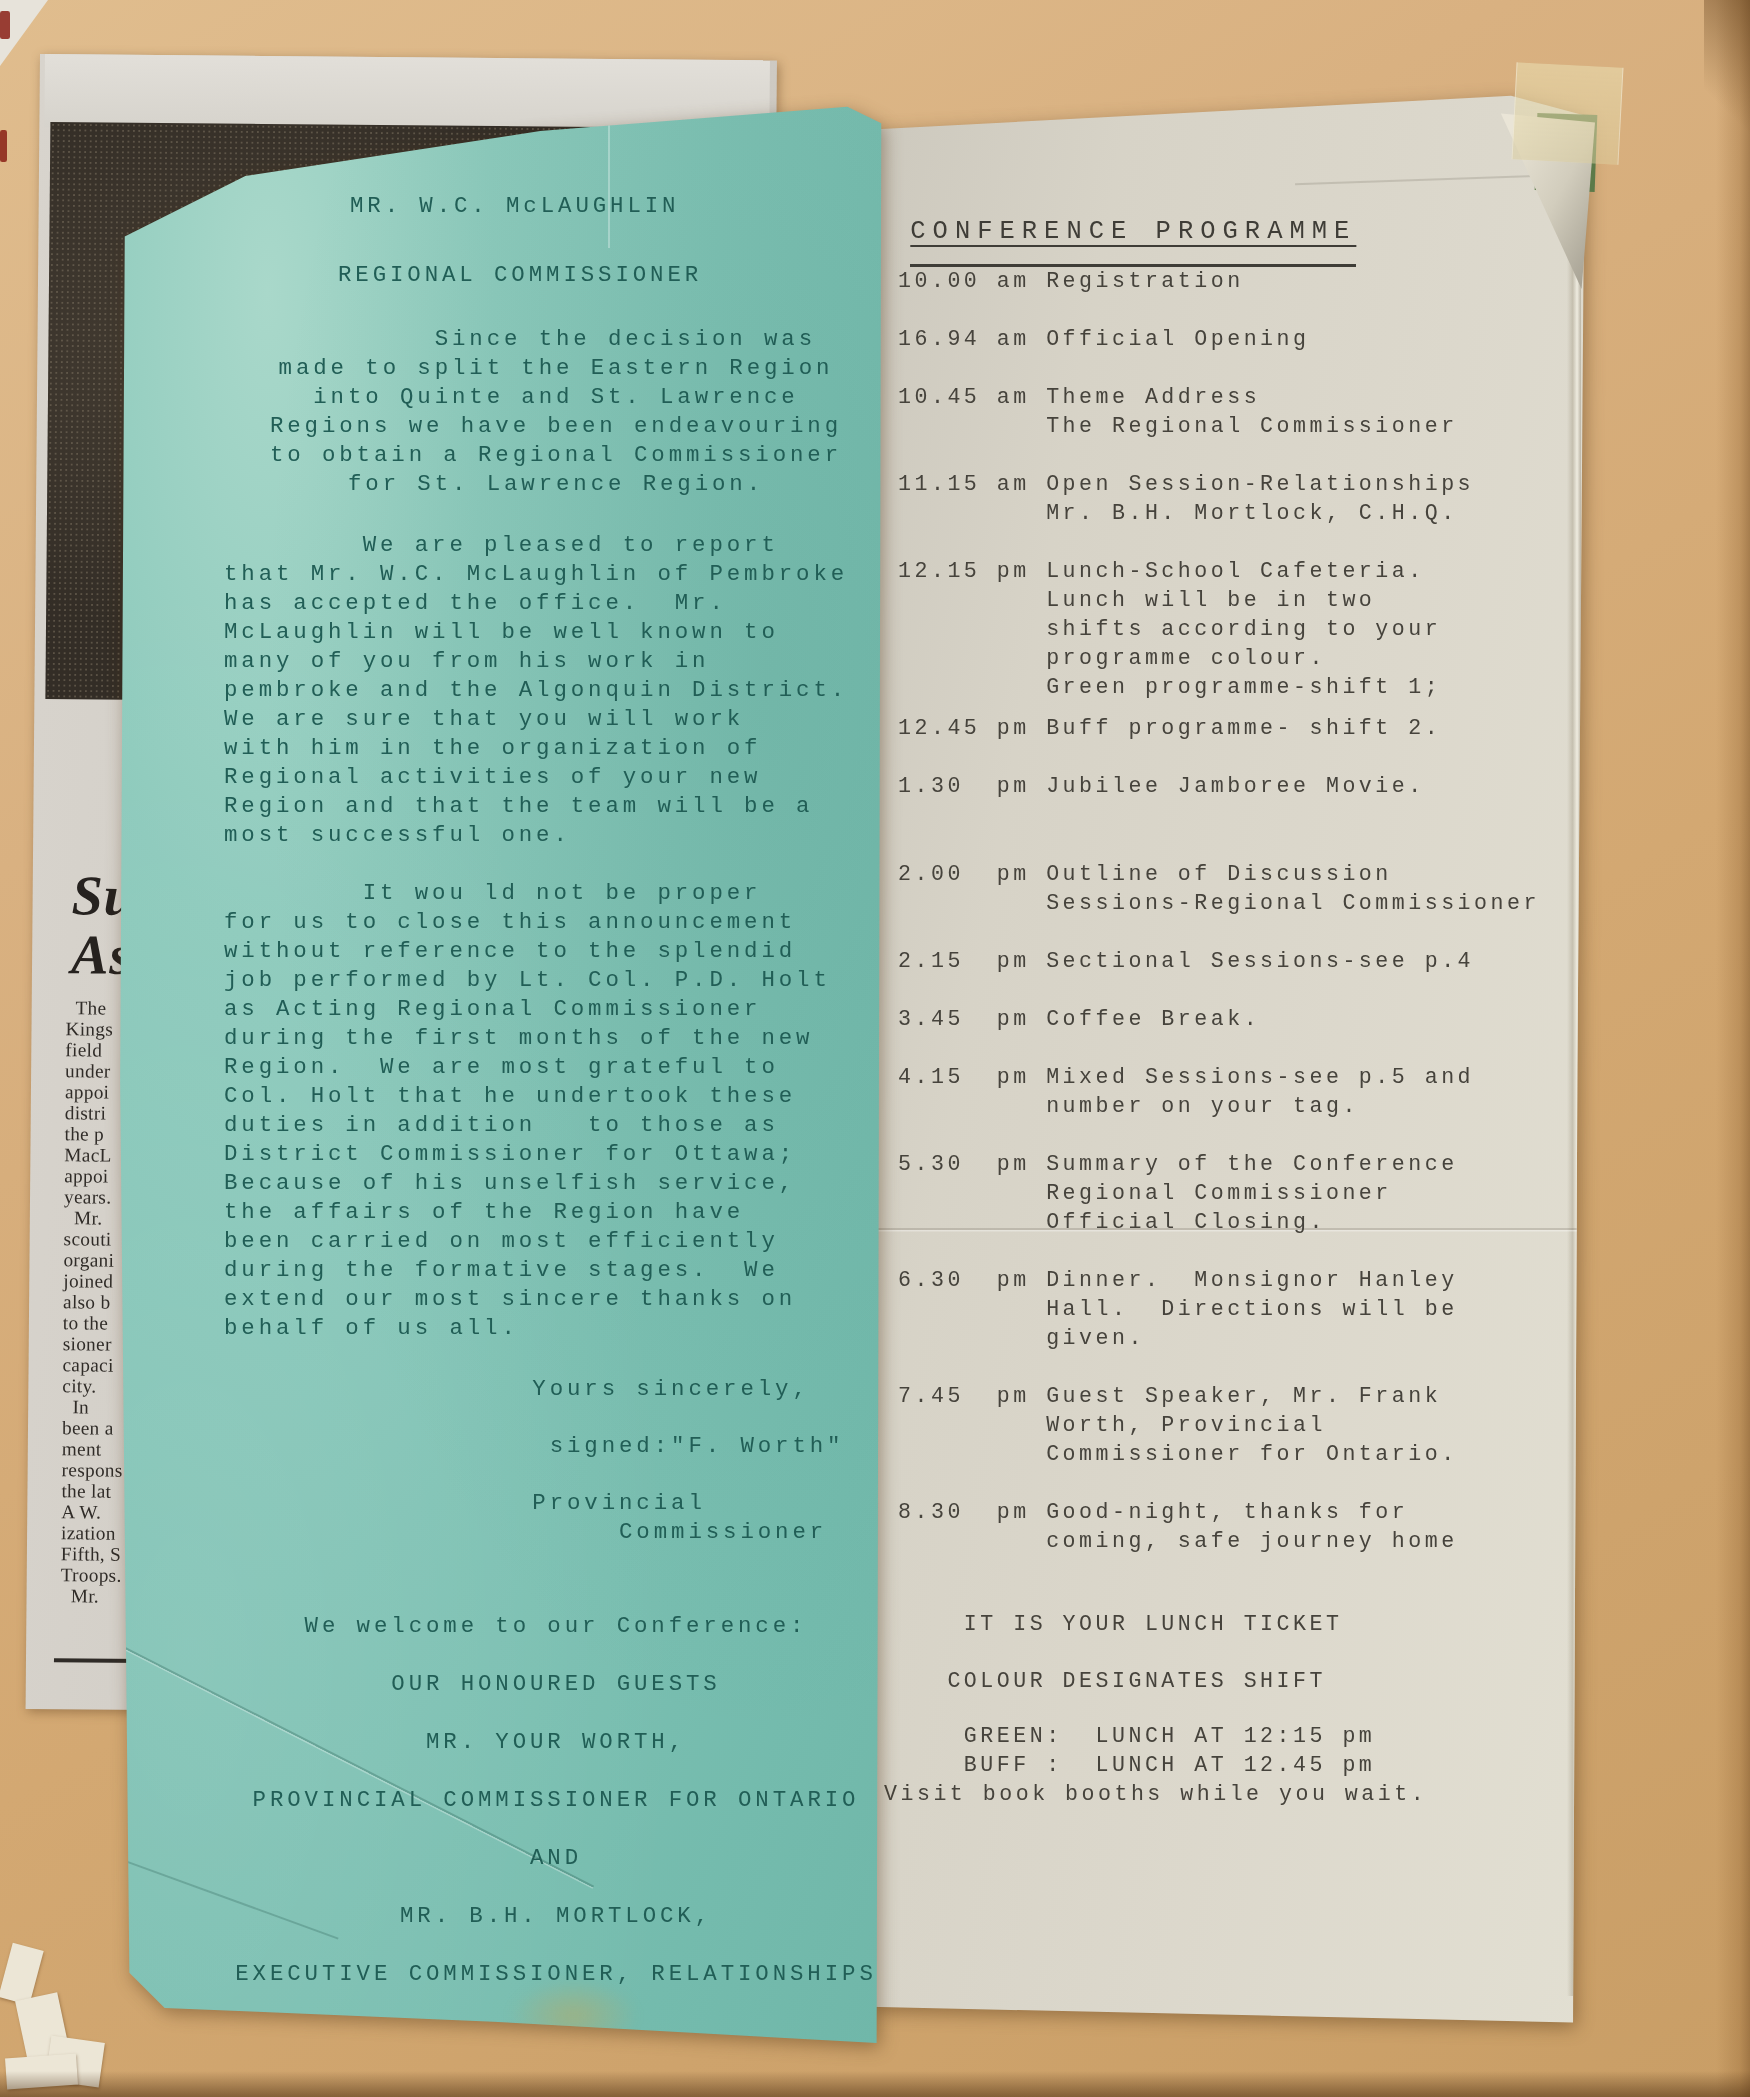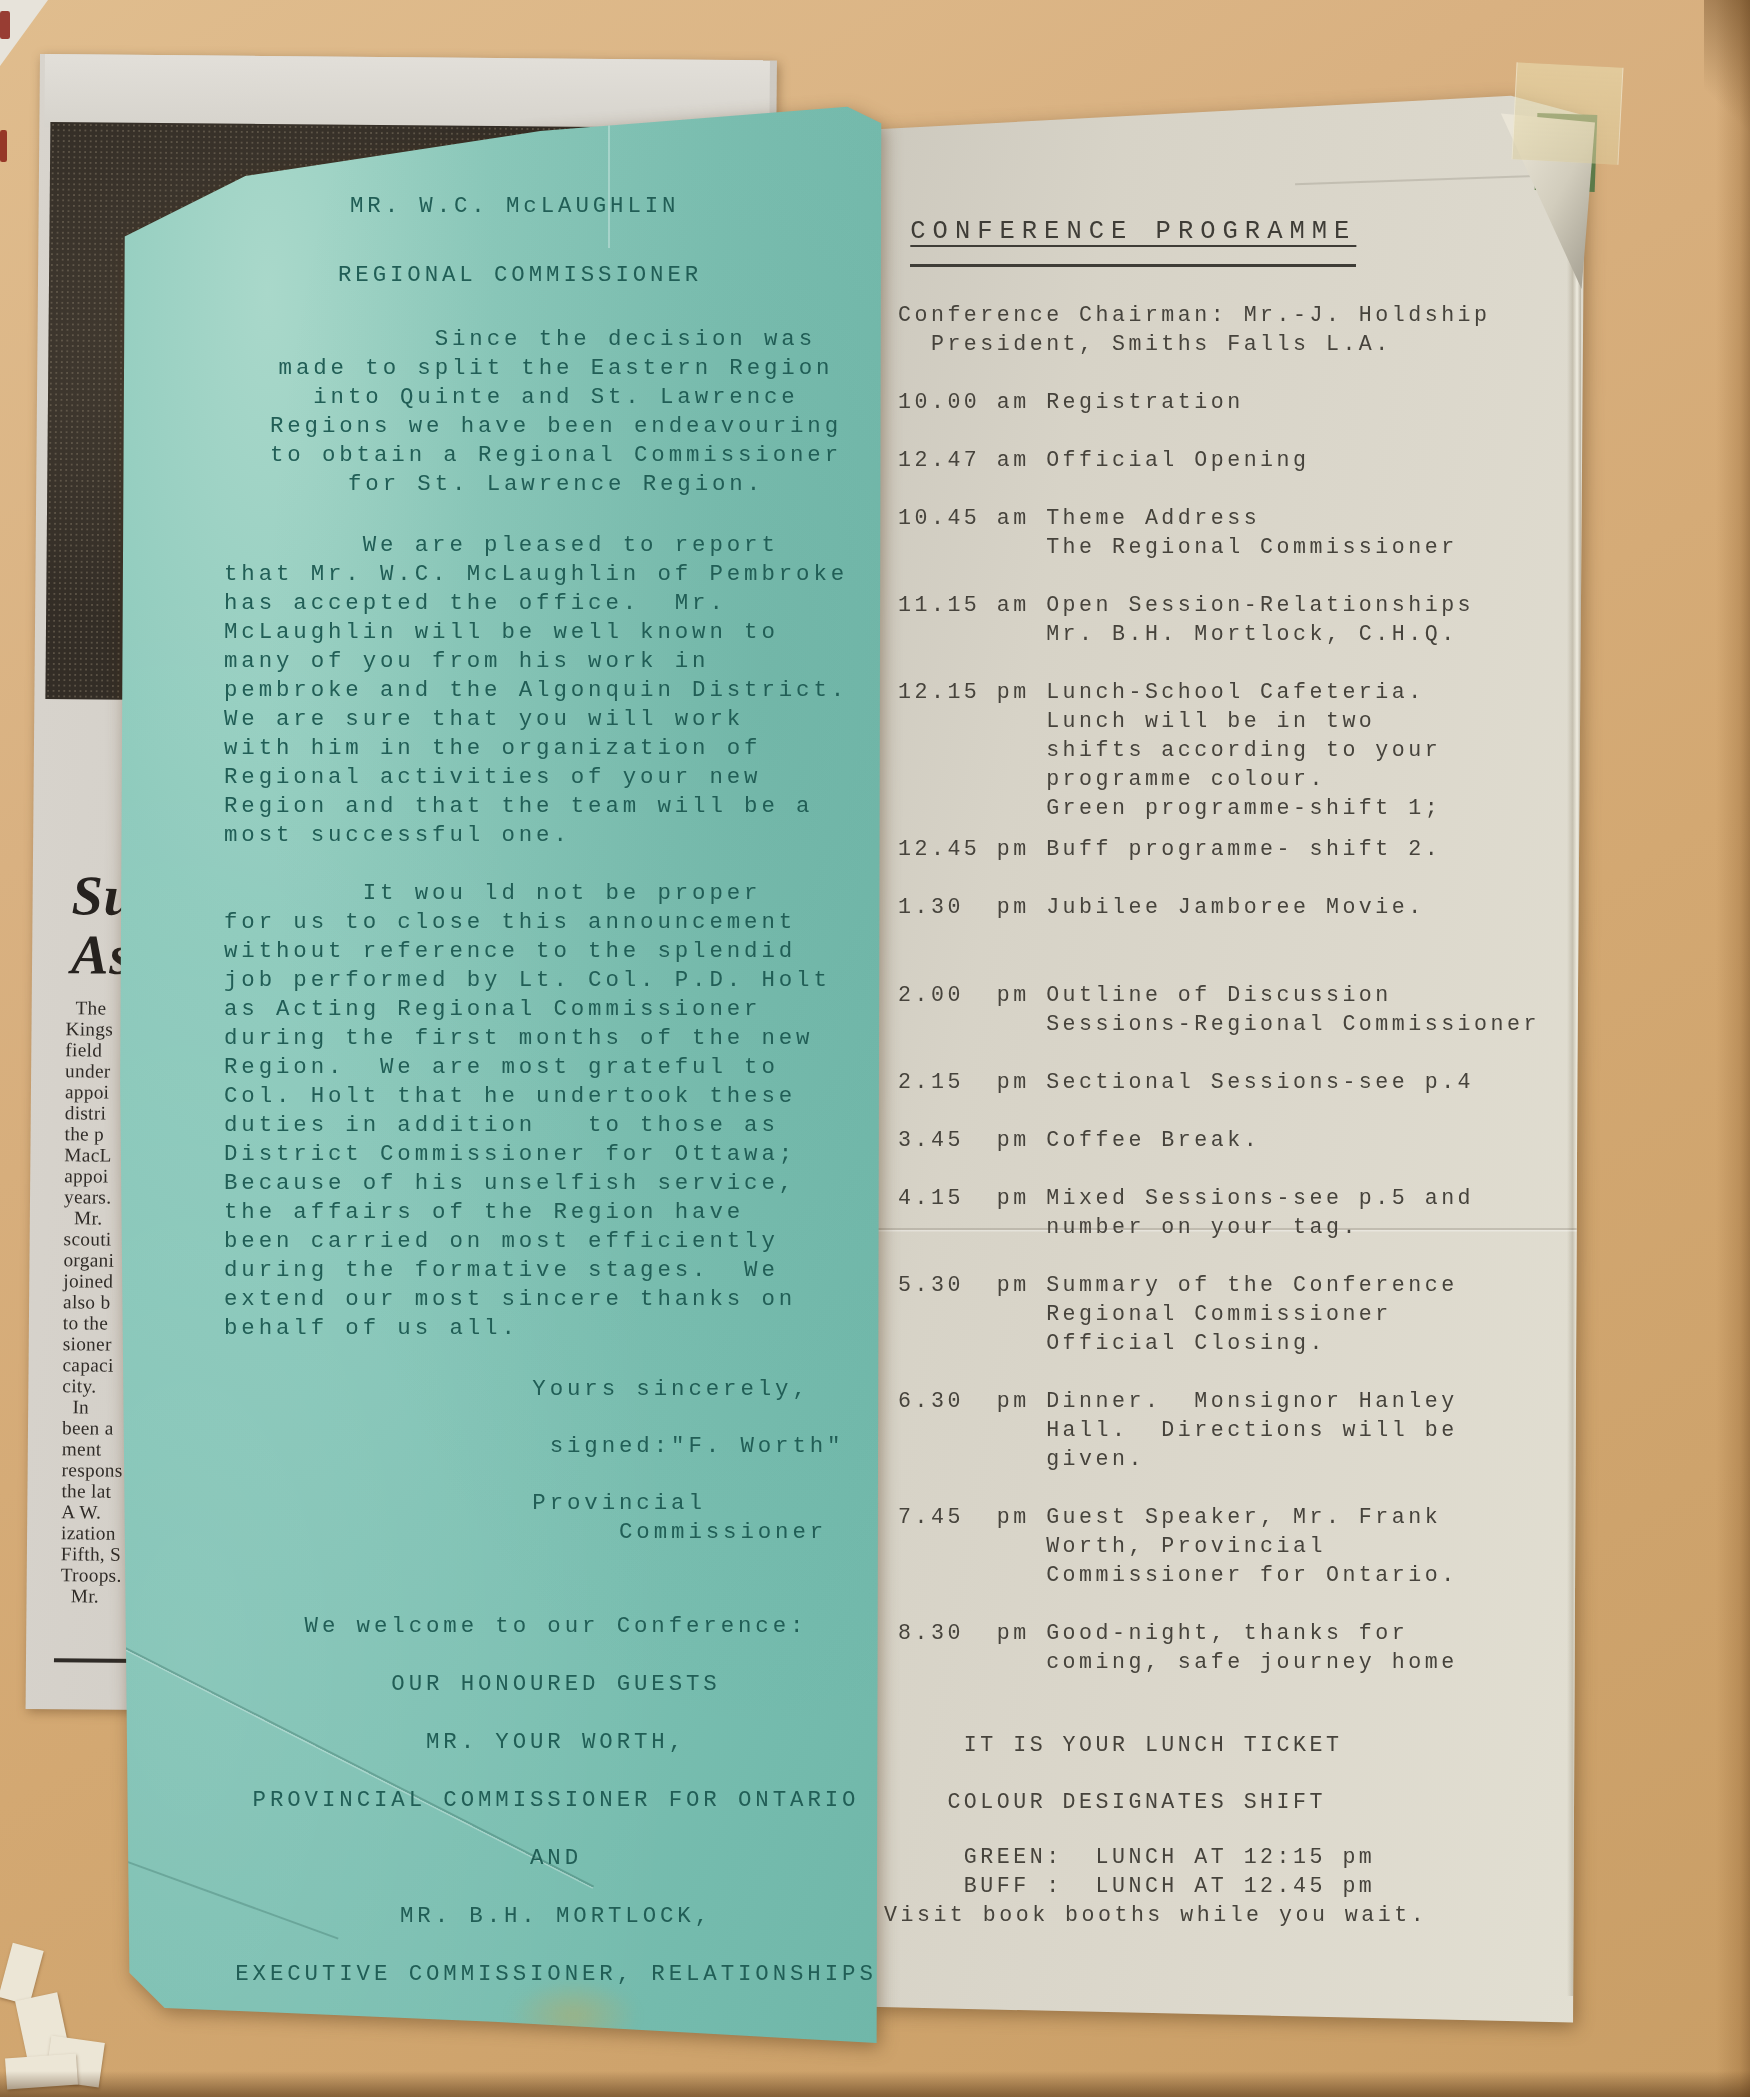--- a/index.html
+++ b/index.html
@@ -156,24 +156,22 @@
     </div>
   </div>
 
   <div class="abs page-wrap">
     <div class="abs white-page">
       <div class="abs wp-edge"></div>
       <div class="abs crease" style="left:0;top:1142px;width:100%;height:1.5px;background:rgba(110,105,92,.25);box-shadow:0 1.5px 0 rgba(255,255,255,.35);"></div>
       <div class="abs crease" style="left:432px;top:93px;width:247px;height:1.5px;transform:rotate(-2deg);background:rgba(110,105,92,.22);"></div>
       <div class="abs wp-content">
         <span class="tw wp-title">CONFERENCE PROGRAMME</span>
-        <div class="tw wp-text wp-chairman wp-item">Conference Chairman: Mr.-J. Holdship
-  President, Smiths Falls L.A.</div>
         <div class="tw wp-text wp-item">10.00 am Registration</div>
-        <div class="tw wp-text wp-item">12.47 am Official Opening</div>
+        <div class="tw wp-text wp-item">16.94 am Official Opening</div>
         <div class="tw wp-text wp-item">10.45 am Theme Address
          The Regional Commissioner</div>
         <div class="tw wp-text wp-item">11.15 am Open Session-Relationships
          Mr. B.H. Mortlock, C.H.Q.</div>
         <div class="tw wp-text wp-item gap0">12.15 pm Lunch-School Cafeteria.
          Lunch will be in two
          shifts according to your
          programme colour.
          Green programme-shift 1;</div>
         <div class="tw wp-text wp-item">12.45 pm Buff programme- shift 2.</div>

